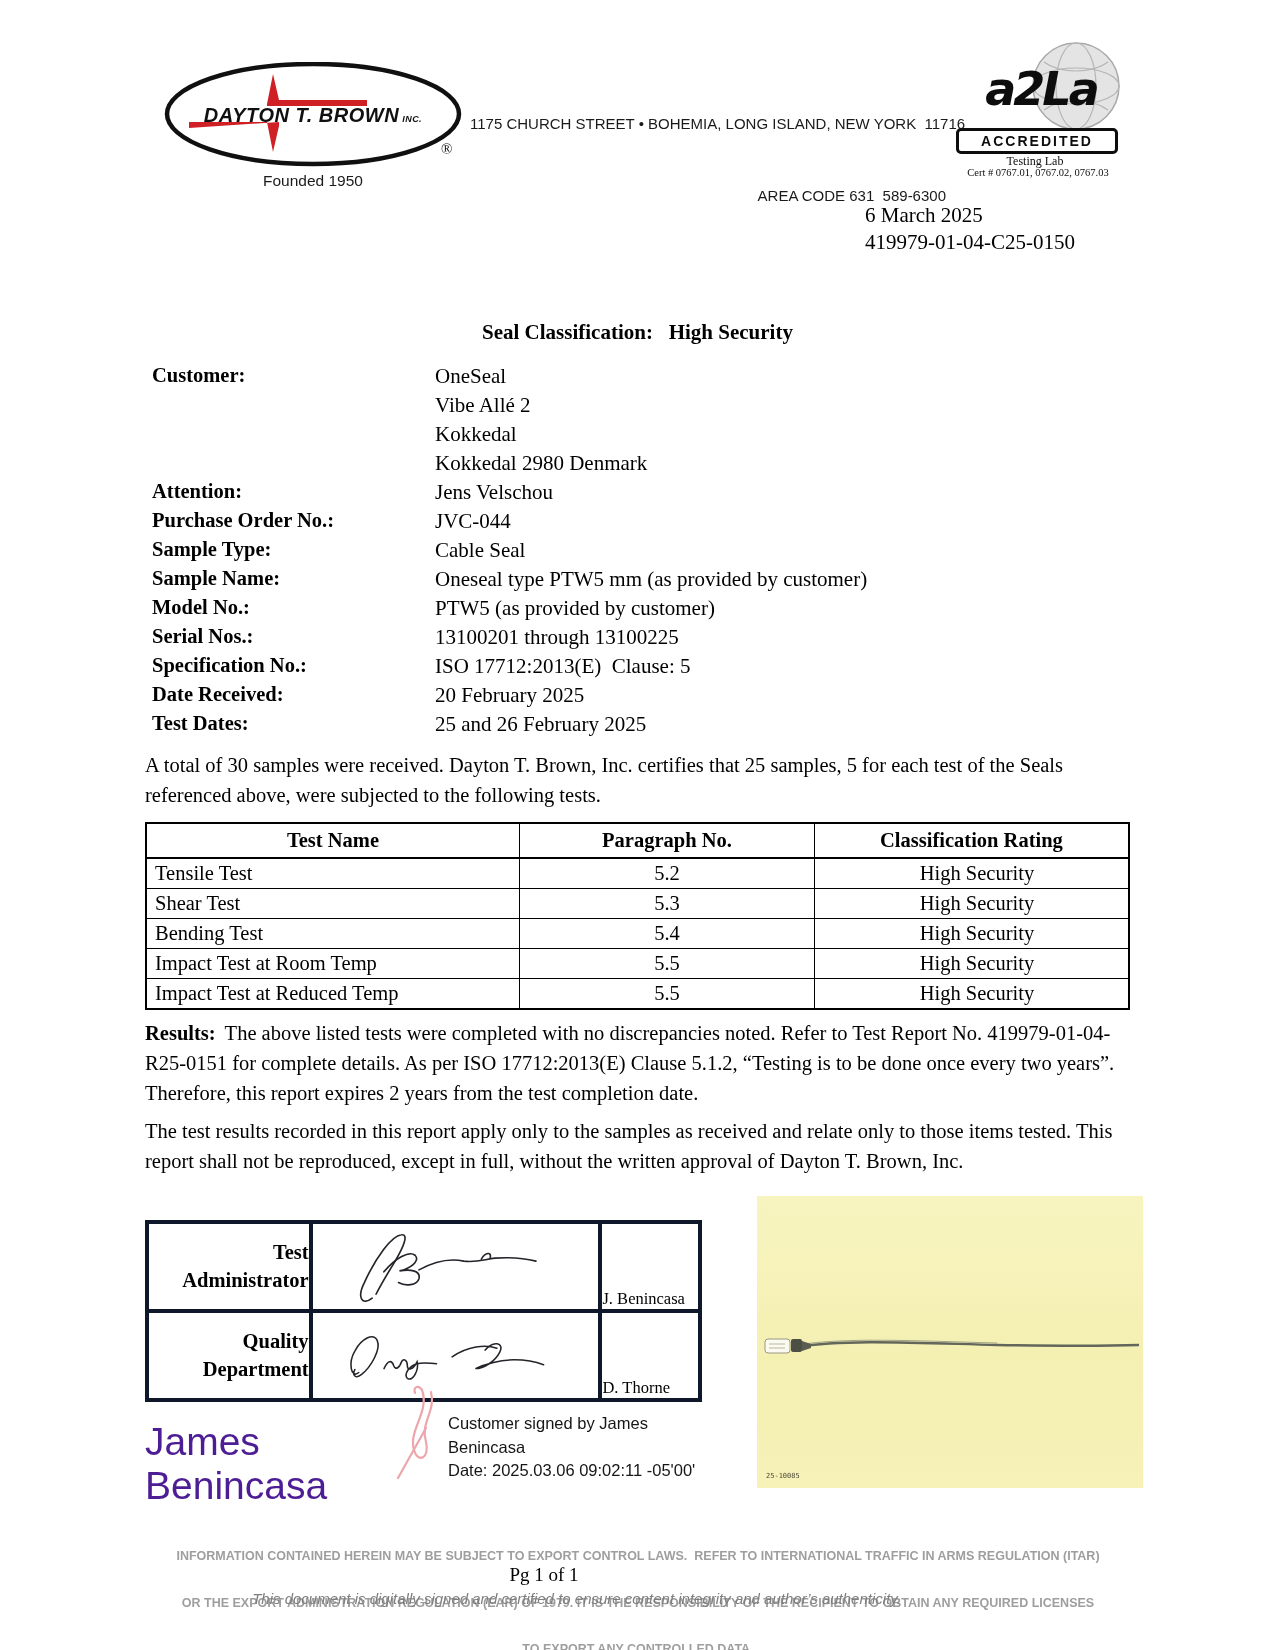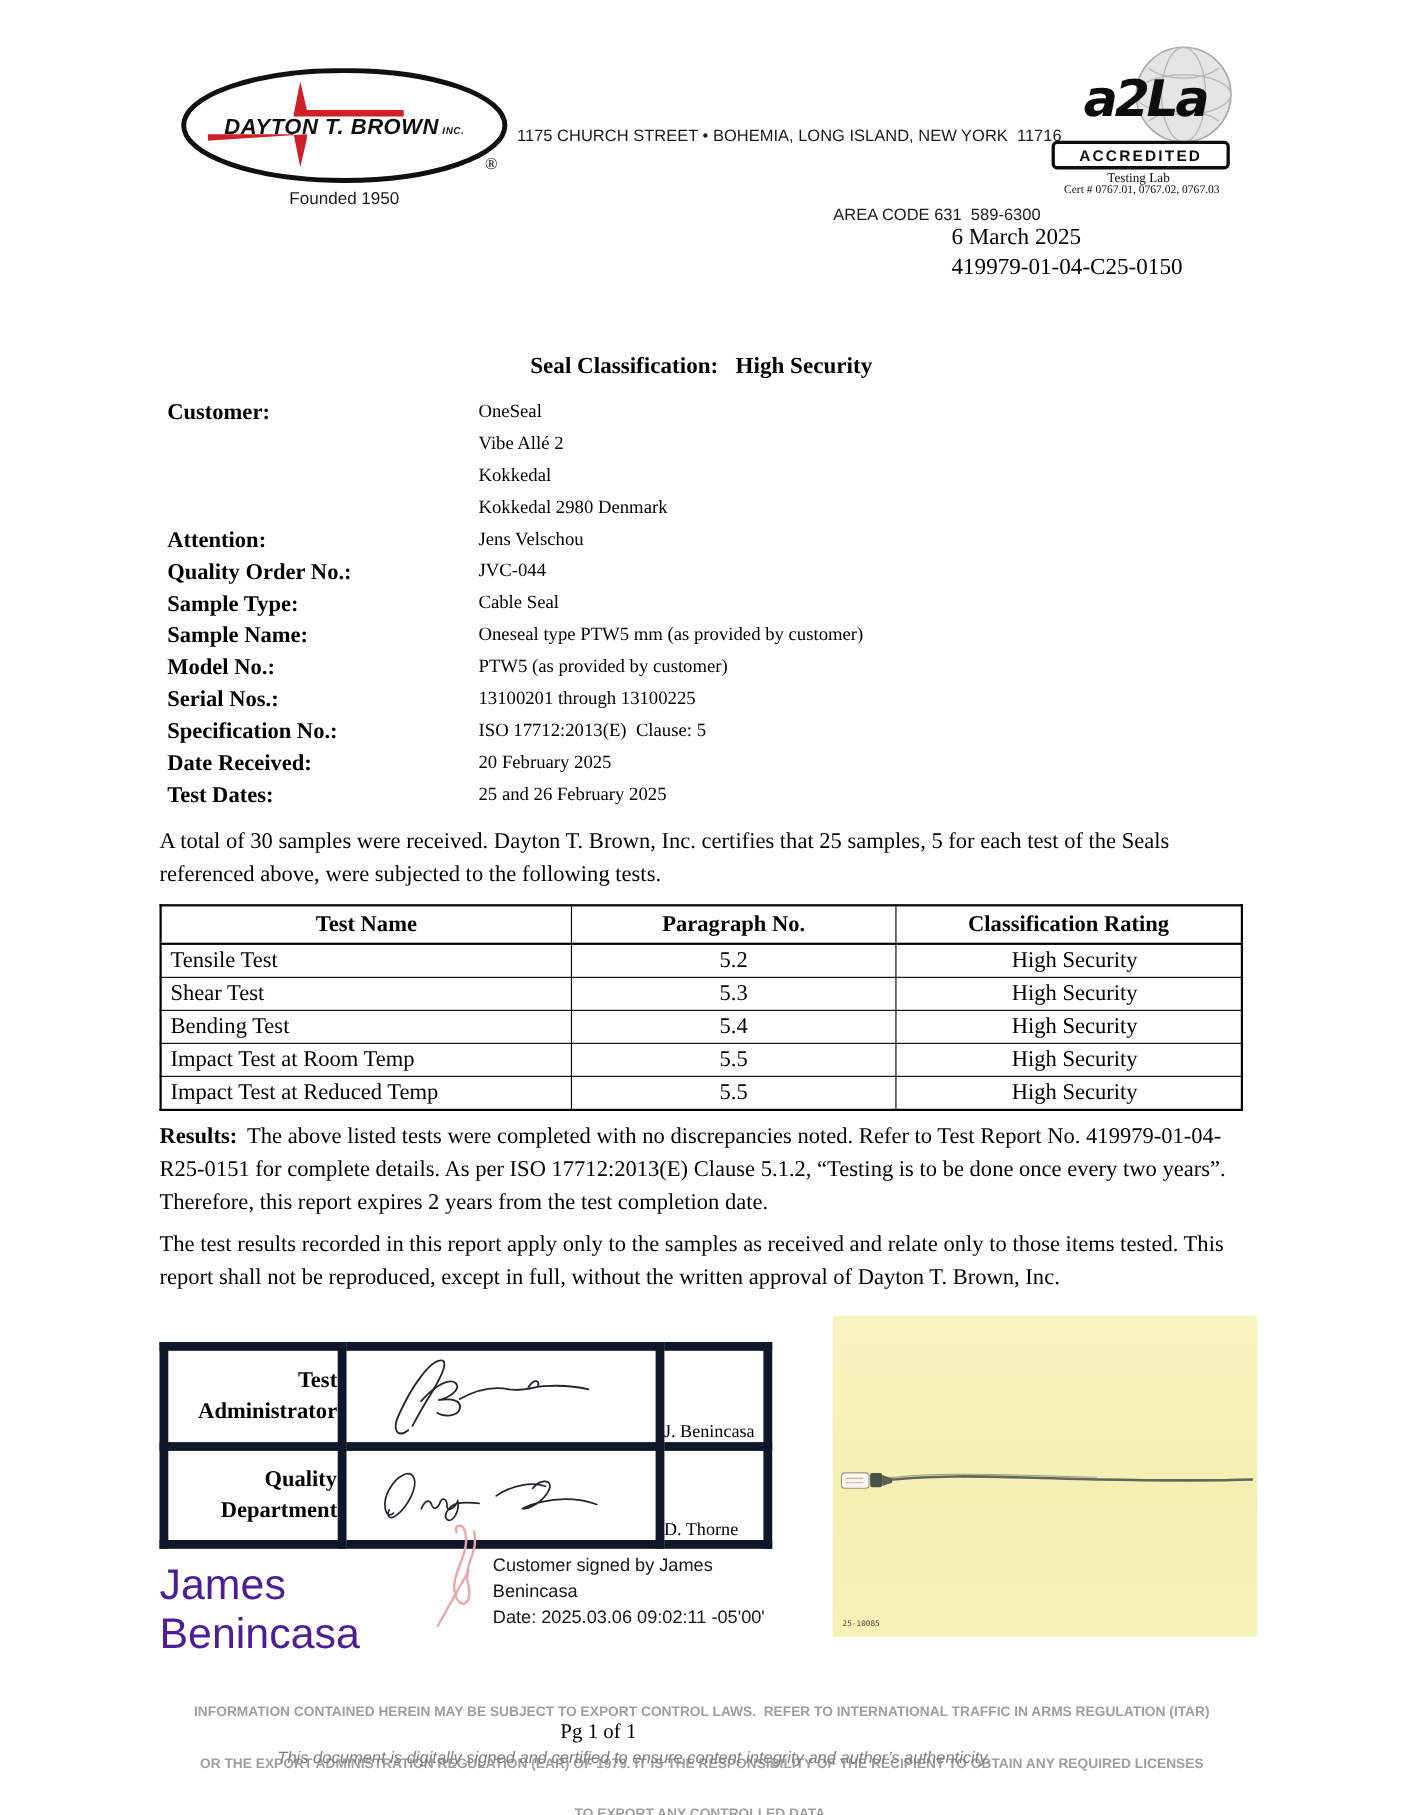--- a/index.html
+++ b/index.html
@@ -35,21 +35,21 @@
   .doc-meta{left:865px;top:202px;font-size:21px;line-height:27px;}
   .doc-title{left:0;top:276px;width:1275px;text-align:center;
     font-weight:bold;font-size:22px;}
   .doc-subtitle{left:0;top:320px;width:1275px;text-align:center;
     font-weight:bold;font-size:21px;white-space:pre;}
 
   
   .fields{left:152px;top:364px;width:1000px;}
   .field-row{display:flex;height:29px;align-items:flex-start;}
   .field-label{width:283px;font-weight:bold;font-size:20.5px;flex:none;}
-  .field-value{font-size:17px;white-space:pre;}
+  .field-value{font-size:21px;white-space:pre;}
 
   
   .para{font-size:20.5px;line-height:30px;}
   .intro{left:145px;top:750px;width:995px;}
   .results{left:145px;top:1018px;width:1000px;}
   .results strong{margin-right:9px;}
   .disclaimer{left:145px;top:1116px;width:1000px;}
 
   
   .test-table{left:145px;top:822px;width:985px;}
@@ -57,21 +57,21 @@
   table.tt th{border:1.5px solid #000;border-bottom:2.5px solid #000;
     font-size:20.5px;font-weight:bold;height:31px;text-align:center;}
   table.tt td{border:1.5px solid #000;font-size:20.5px;height:29px;padding:0;}
   table.tt td.c1{text-align:left;padding-left:8px;width:38%;}
   table.tt td.c2{text-align:center;width:30%;}
   table.tt td.c3{text-align:center;width:32%;padding-left:11px;}
 
   
   .sig-table{left:145px;top:1220px;width:557px;}
   table.st{border-collapse:collapse;width:100%;border:2.5px solid #000;}
-  table.st td{border:8px solid #0f172a;padding:0;}
+  table.st td{border:4px solid #0f172a;padding:0;}
   td.role{width:165px;text-align:right;font-weight:bold;font-size:20.5px;
     line-height:1.35;padding:0 10px 0 4px;vertical-align:middle;}
   td.sig{width:290px;vertical-align:middle;text-align:center;}
   td.signame{width:100px;vertical-align:bottom;font-size:16.5px;
     padding:0 2px 4px 6px;}
   tr.sig-row{height:89px;}
 
   
   .photo{left:757px;top:1196px;width:386px;height:292px;
     background:linear-gradient(180deg,#f8f4c0 0%,#f4f0b2 55%,#f6f2b8 100%);}
@@ -155,21 +155,21 @@
       </div>
     <div class="field-row">
         <div class="field-label"></div>
         <div class="field-value">Kokkedal 2980 Denmark</div>
       </div>
     <div class="field-row">
         <div class="field-label">Attention:</div>
         <div class="field-value">Jens Velschou</div>
       </div>
     <div class="field-row">
-        <div class="field-label">Quality Order No.:</div>
+        <div class="field-label">Purchase Order No.:</div>
         <div class="field-value">JVC-044</div>
       </div>
     <div class="field-row">
         <div class="field-label">Sample Type:</div>
         <div class="field-value">Cable Seal</div>
       </div>
     <div class="field-row">
         <div class="field-label">Sample Name:</div>
         <div class="field-value">Oneseal type PTW5 mm (as provided by customer)</div>
       </div>

